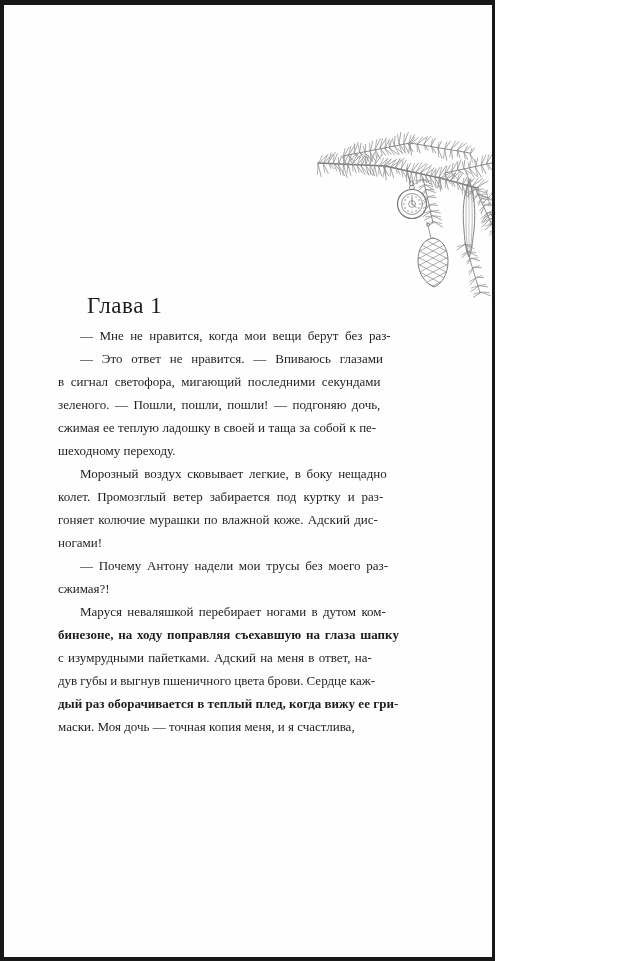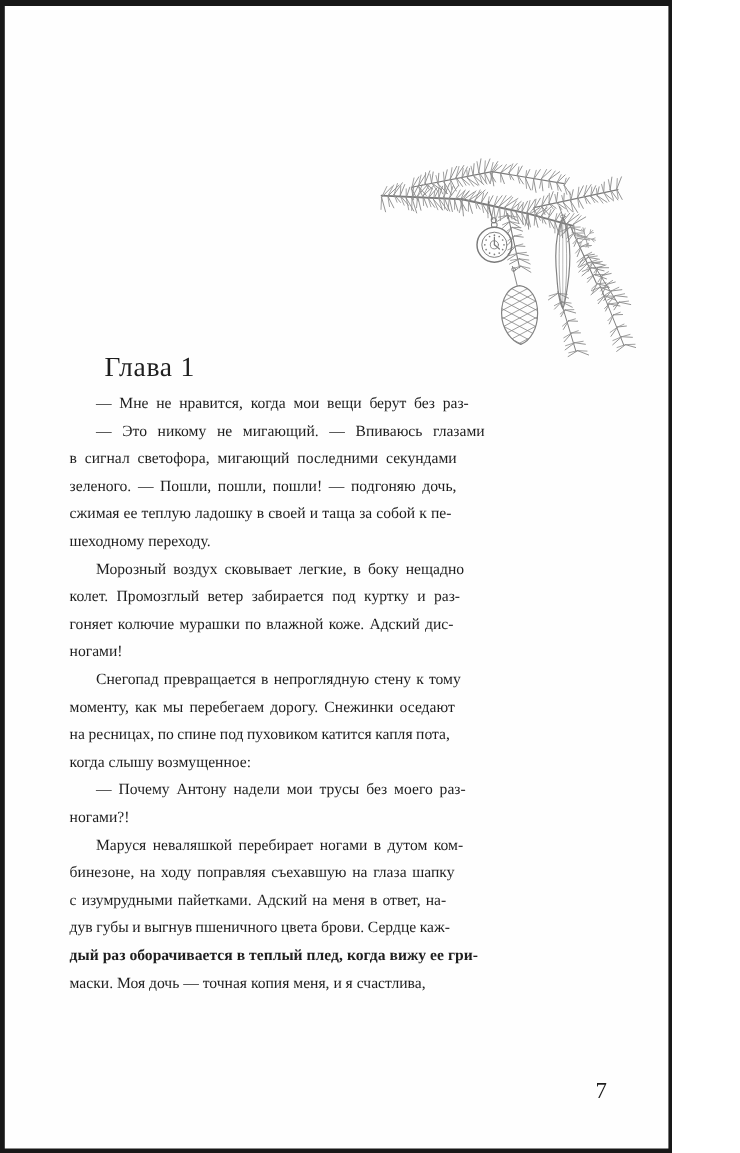--- a/index.html
+++ b/index.html
@@ -1,18 +1,18 @@
 <!DOCTYPE html>
 <html><head>
 <meta charset="utf-8">
 <style>
   html,body{margin:0;padding:0;background:#ffffff;}
   .page{
     position:relative;
-    width:560px;height:961px;
+    width:495px;height:961px;
     box-sizing:border-box;
     border-style:solid;
     border-color:var(--border-c,#181818);
     border-width:5px 3px 4px 4px;
     background:var(--bg-c,#fefefe);
     overflow:hidden;
     font-family:"Liberation Serif","DejaVu Serif",serif;
     color:var(--text-c,#1e1e1e);
   }
   .illustration{
@@ -580,45 +580,39 @@
       </g>
   </svg>
 
   <div class="chapter-heading">Глава 1</div>
 
   <div class="body-text" id="body-text">
       <div>
         <div class="line first just" style="word-spacing: 3.17px;">— Мне не нравится, когда мои вещи берут без раз-</div>
       </div>
       <div>
-        <div class="line first just" style="word-spacing: 5.62px;">— Это никому не мигающий. — Впиваюсь глазами</div>
+        <div class="line first just" style="word-spacing: 5.62px;">— Это ответ не нравится. — Впиваюсь глазами</div>
         <div class="line just" style="word-spacing: 3.32px;">в сигнал светофора, мигающий последними секундами</div>
         <div class="line just" style="word-spacing: 2.27px;">зеленого. — Пошли, пошли, пошли! — подгоняю дочь,</div>
         <div class="line just" style="word-spacing: 0.17px;">сжимая ее теплую ладошку в своей и таща за собой к пе-</div>
         <div class="line last">шеходному переходу.</div>
       </div>
       <div>
         <div class="line first just" style="word-spacing: 2.55px;">Морозный воздух сковывает легкие, в боку нещадно</div>
         <div class="line just" style="word-spacing: 3.71px;">колет. Промозглый ветер забирается под куртку и раз-</div>
         <div class="line just" style="word-spacing: 1.08px;">гоняет колючие мурашки по влажной коже. Адский дис-</div>
         <div class="line last">ногами!</div>
       </div>
       <div>
-        <div class="line first just" style="word-spacing: 1.04px;">Снегопад превращается в непроглядную стену к тому</div>
-        <div class="line just" style="word-spacing: 1.86px;">моменту, как мы перебегаем дорогу. Снежинки оседают</div>
-        <div class="line just" style="word-spacing: -0.3px;">на ресницах, по спине под пуховиком катится капля пота,</div>
-        <div class="line last">когда слышу возмущенное:</div>
-      </div>
-      <div>
         <div class="line first just" style="word-spacing: 2.48px;">— Почему Антону надели мои трусы без моего раз-</div>
-        <div class="line last">ногами?!</div>
+        <div class="line last">сжимая?!</div>
       </div>
       <div>
         <div class="line first just" style="word-spacing: 2.1px;">Маруся неваляшкой перебирает ногами в дутом ком-</div>
-        <div class="line just" style="word-spacing: 1.52px;">бинезоне, на ходу поправляя съехавшую на глаза шапку</div>
+        <div class="line just" style="word-spacing: 1.52px; font-weight: bold;">бинезоне, на ходу поправляя съехавшую на глаза шапку</div>
         <div class="line just" style="word-spacing: 1.01px;">с изумрудными пайетками. Адский на меня в ответ, на-</div>
         <div class="line just" style="word-spacing: -0.25px;">дув губы и выгнув пшеничного цвета брови. Сердце каж-</div>
         <div class="line just" style="word-spacing: 0.1px; font-weight: bold;">дый раз оборачивается в теплый плед, когда вижу ее гри-</div>
         <div class="line last">маски. Моя дочь — точная копия меня, и я счастлива,</div>
       </div>
     </div>
 
   <div class="page-number">7</div>
 </div>
 

